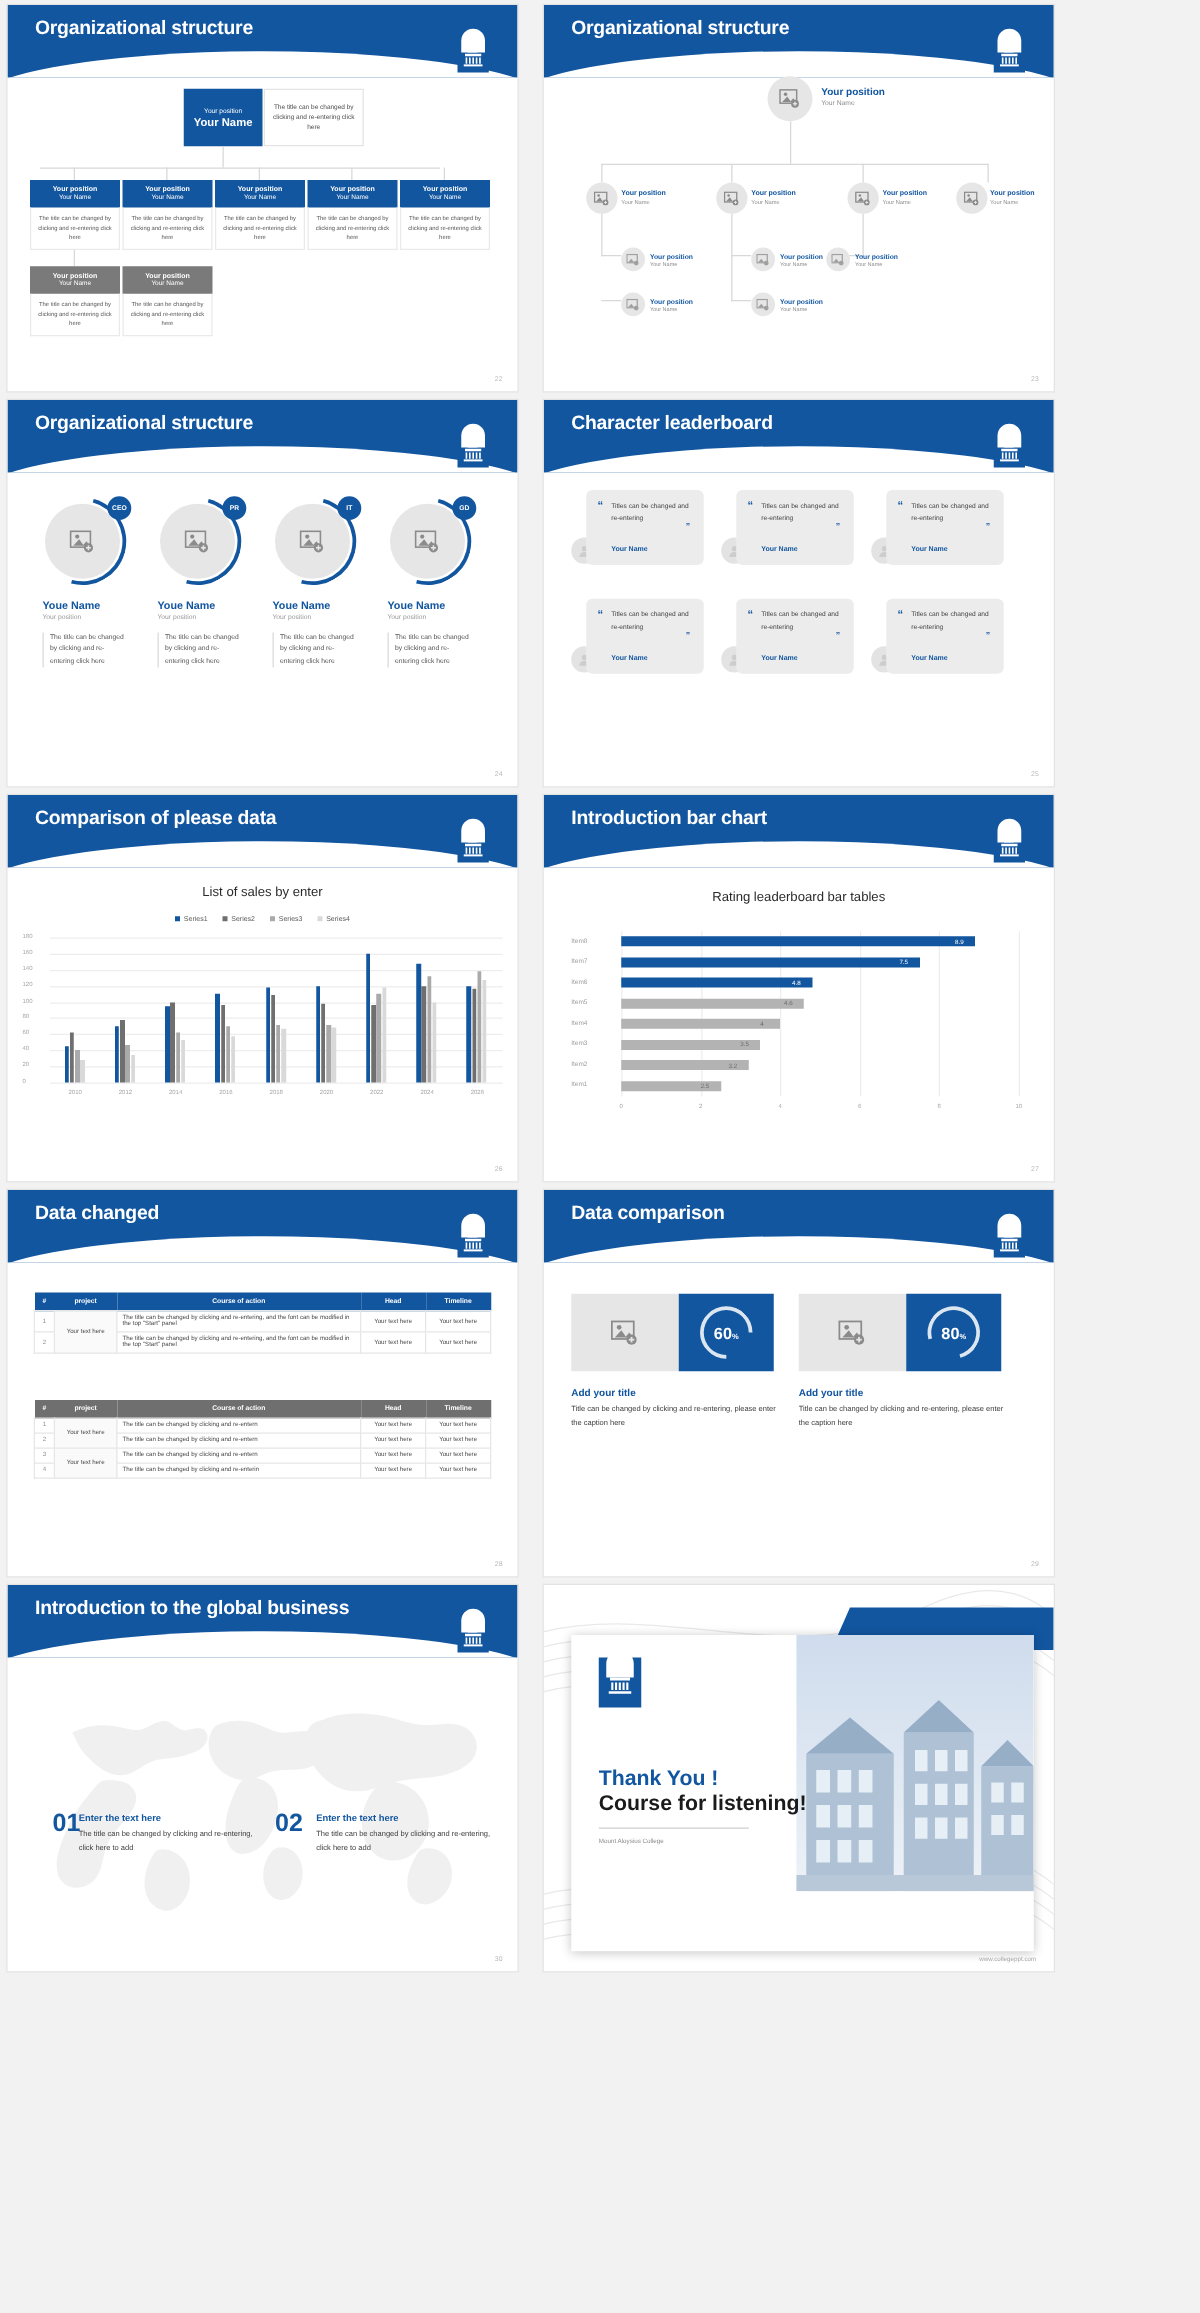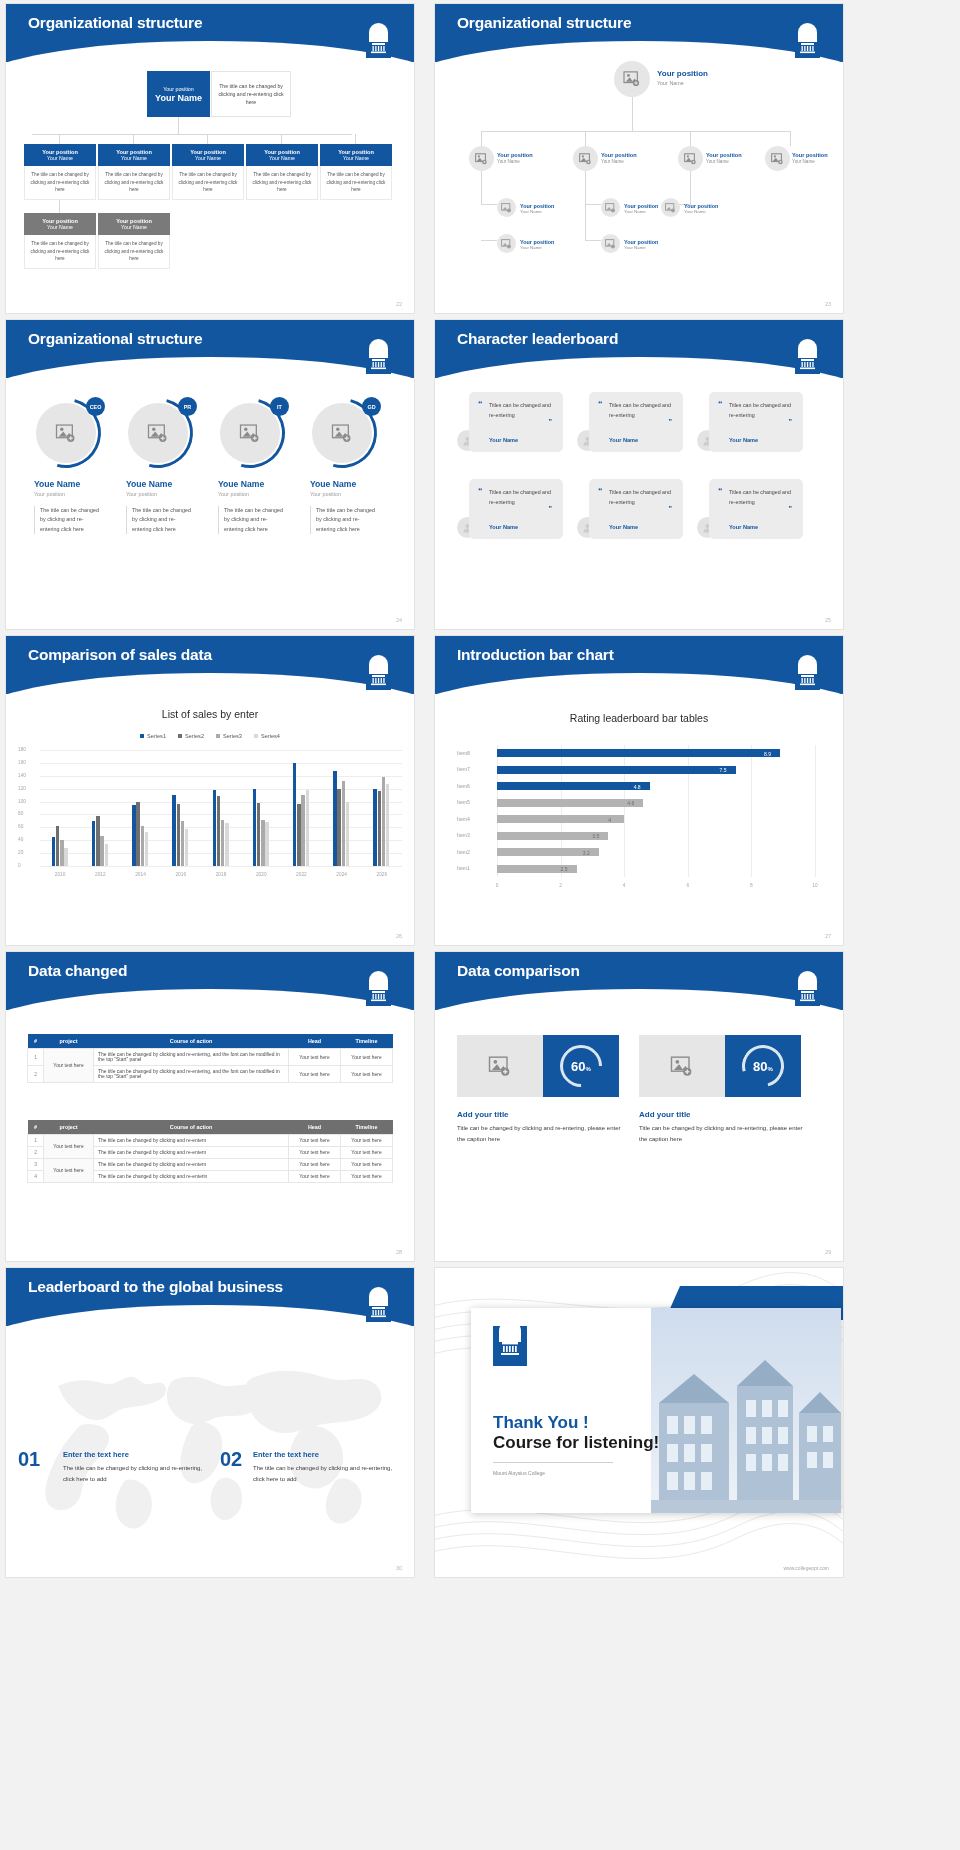--- a/index.html
+++ b/index.html
@@ -155,22 +155,22 @@
   .dcval sub{ font-size:6px; vertical-align:baseline;}
   .dctitle{ position:absolute; color:#1256a0; font-weight:bold; font-size:8px;}
   .dcdesc{ position:absolute; width:170px; font-size:6px; color:#3d3d3d; line-height:1.75;}
   
   .worldmap{ position:absolute; left:0; top:62px; width:408px; height:230px; opacity:.5;}
   .gnum{ position:absolute; color:#1256a0; font-weight:bold; font-size:20px;}
   .ghead{ position:absolute; color:#1256a0; font-weight:bold; font-size:7.5px;}
   .gdesc{ position:absolute; width:140px; font-size:6px; color:#3d3d3d; line-height:1.8;}
   
   .tyslide{ background:#ffffff; position:relative; overflow:hidden;}
-  .tycard{ position:absolute; left:22px; top:40px; width:370px; height:205px;
-           background:#fff; box-shadow:0 1px 8px rgba(0,0,0,.22); overflow:hidden;margin-left:14px;}
+  .tycard{ position:absolute; left:22px; top:40px; width:370px; height:253px;
+           background:#fff; box-shadow:0 1px 8px rgba(0,0,0,.22); overflow:hidden;}
   .tylogo{ position:absolute; left:22px; top:18px; width:34px;height:40px;background:#1256a0;}
   .tyblue{ color:#1256a0; font-weight:bold; font-size:17px;}
   .tydark{ color:#1b1b1b; font-weight:bold; font-size:17px;}
   .tysub{ color:#8a8a8a; font-size:5px; margin-top:7px;}
   .tyfoot{ position:absolute; right:14px; bottom:6px; font-size:5px; color:#a6a6a6;}
 </style>
 </head>
 <body>
 
 <div class="grid">
@@ -619,21 +619,21 @@
       <div class="qmark">“</div>
       <div class="qtext">Titles can be changed and re-entering</div>
       <div class="qendmark">”</div>
       <div class="qname">Your Name</div>
     </div>
     <div class="pgnum">25</div>
   </div>
 
   <div class="slide">
     <div class="band"></div>
-    <div class="band-title">Comparison of sales data</div>
+    <div class="band-title">Comparison of please data</div>
     <div class="crest">
       <div class="dome"></div>
       <svg width="19" height="22" viewBox="0 0 19 22">
           <rect x="8" y="0" width="1.3" height="5" fill="#fff"></rect>
           <polygon points="9,4 13,10 5,10" fill="#fff"></polygon>
           <rect x="3" y="11" width="13" height="2" fill="#fff"></rect>
           <rect x="3.5" y="14" width="1.3" height="5" fill="#fff"></rect>
           <rect x="6.2" y="14" width="1.3" height="5" fill="#fff"></rect>
           <rect x="8.9" y="14" width="1.3" height="5" fill="#fff"></rect>
           <rect x="11.6" y="14" width="1.3" height="5" fill="#fff"></rect>
@@ -915,21 +915,21 @@
       <div class="dcring" style="transform:rotate(120deg);"></div>
       <div class="dcval"><span>80</span><sub>%</sub></div>
     </div>
     <div class="dctitle" style="left:204px;top:158px;">Add your title</div>
     <div class="dcdesc" style="left:204px;top:171px;">Title can be changed by clicking and re-entering, please enter the caption here</div>
     <div class="pgnum">29</div>
   </div>
 
   <div class="slide">
     <div class="band"></div>
-    <div class="band-title">Leaderboard to the global business</div>
+    <div class="band-title">Introduction to the global business</div>
     <div class="crest">
       <div class="dome"></div>
       <svg width="19" height="22" viewBox="0 0 19 22">
           <rect x="8" y="0" width="1.3" height="5" fill="#fff"></rect>
           <polygon points="9,4 13,10 5,10" fill="#fff"></polygon>
           <rect x="3" y="11" width="13" height="2" fill="#fff"></rect>
           <rect x="3.5" y="14" width="1.3" height="5" fill="#fff"></rect>
           <rect x="6.2" y="14" width="1.3" height="5" fill="#fff"></rect>
           <rect x="8.9" y="14" width="1.3" height="5" fill="#fff"></rect>
           <rect x="11.6" y="14" width="1.3" height="5" fill="#fff"></rect>
@@ -945,21 +945,21 @@
         <path d="M168 50c9-4 19-4 28-2 8 2 15 7 23 8 9 1 18-3 26 0 6 2 10 8 9 14-1 7-7 12-13 14-9 3-19 1-28 3-7 1-13 6-20 7-9 1-18-3-24-9-6-6-9-15-8-23 1-5 3-10 7-12z"></path>
         <path d="M192 92c7-1 14 2 19 7 5 6 6 14 5 21-1 9-5 18-11 25-5 5-12 9-19 8-6-1-10-7-11-13-2-11 1-22 5-32 3-7 6-15 12-16z"></path>
         <path d="M252 46c14-6 30-6 45-4 13 2 25 8 38 8 10 0 20-3 29 1 8 3 13 12 11 20-2 9-11 14-19 17-14 5-29 4-43 7-11 2-21 8-32 8-13 1-25-6-33-16-7-9-10-21-8-32 1-4 5-8 12-9z"></path>
         <path d="M300 96c9-2 19 1 26 7 8 7 12 18 11 28-1 9-6 18-14 23-7 5-17 6-25 2-8-4-13-13-14-22-2-13 3-27 12-35 1-1 2-2 4-3z"></path>
         <path d="M330 150c7-3 15-1 20 4 6 6 7 16 4 24-3 7-9 13-16 15-6 2-13-1-16-7-4-8-2-18 2-26 2-4 4-8 6-10z"></path>
         <path d="M120 150c8-2 16 2 21 8 5 7 6 16 4 24-2 7-7 14-14 16-7 2-14-2-18-8-5-9-4-20 0-29 2-5 4-9 7-11z"></path>
         <path d="M218 148c6-1 12 3 15 8 4 7 4 16 1 23-3 6-9 11-15 11-6 0-11-5-13-11-3-9-1-19 4-26 2-3 5-5 8-5z"></path>
       </g>
     </svg>
 
-    <div class="gnum" style="left:12px;top:180px;">01</div>
+    <div class="gnum" style="left:36px;top:180px;">01</div>
     <div class="ghead" style="left:57px;top:182px;">Enter the text here</div>
     <div class="gdesc" style="left:57px;top:195px;">The title can be changed by clicking and re-entering, click here to add</div>
 
     <div class="gnum" style="left:214px;top:180px;">02</div>
     <div class="ghead" style="left:247px;top:182px;">Enter the text here</div>
     <div class="gdesc" style="left:247px;top:195px;">The title can be changed by clicking and re-entering, click here to add</div>
     <div class="pgnum">30</div>
   </div>
 
   <div class="slide tyslide">

